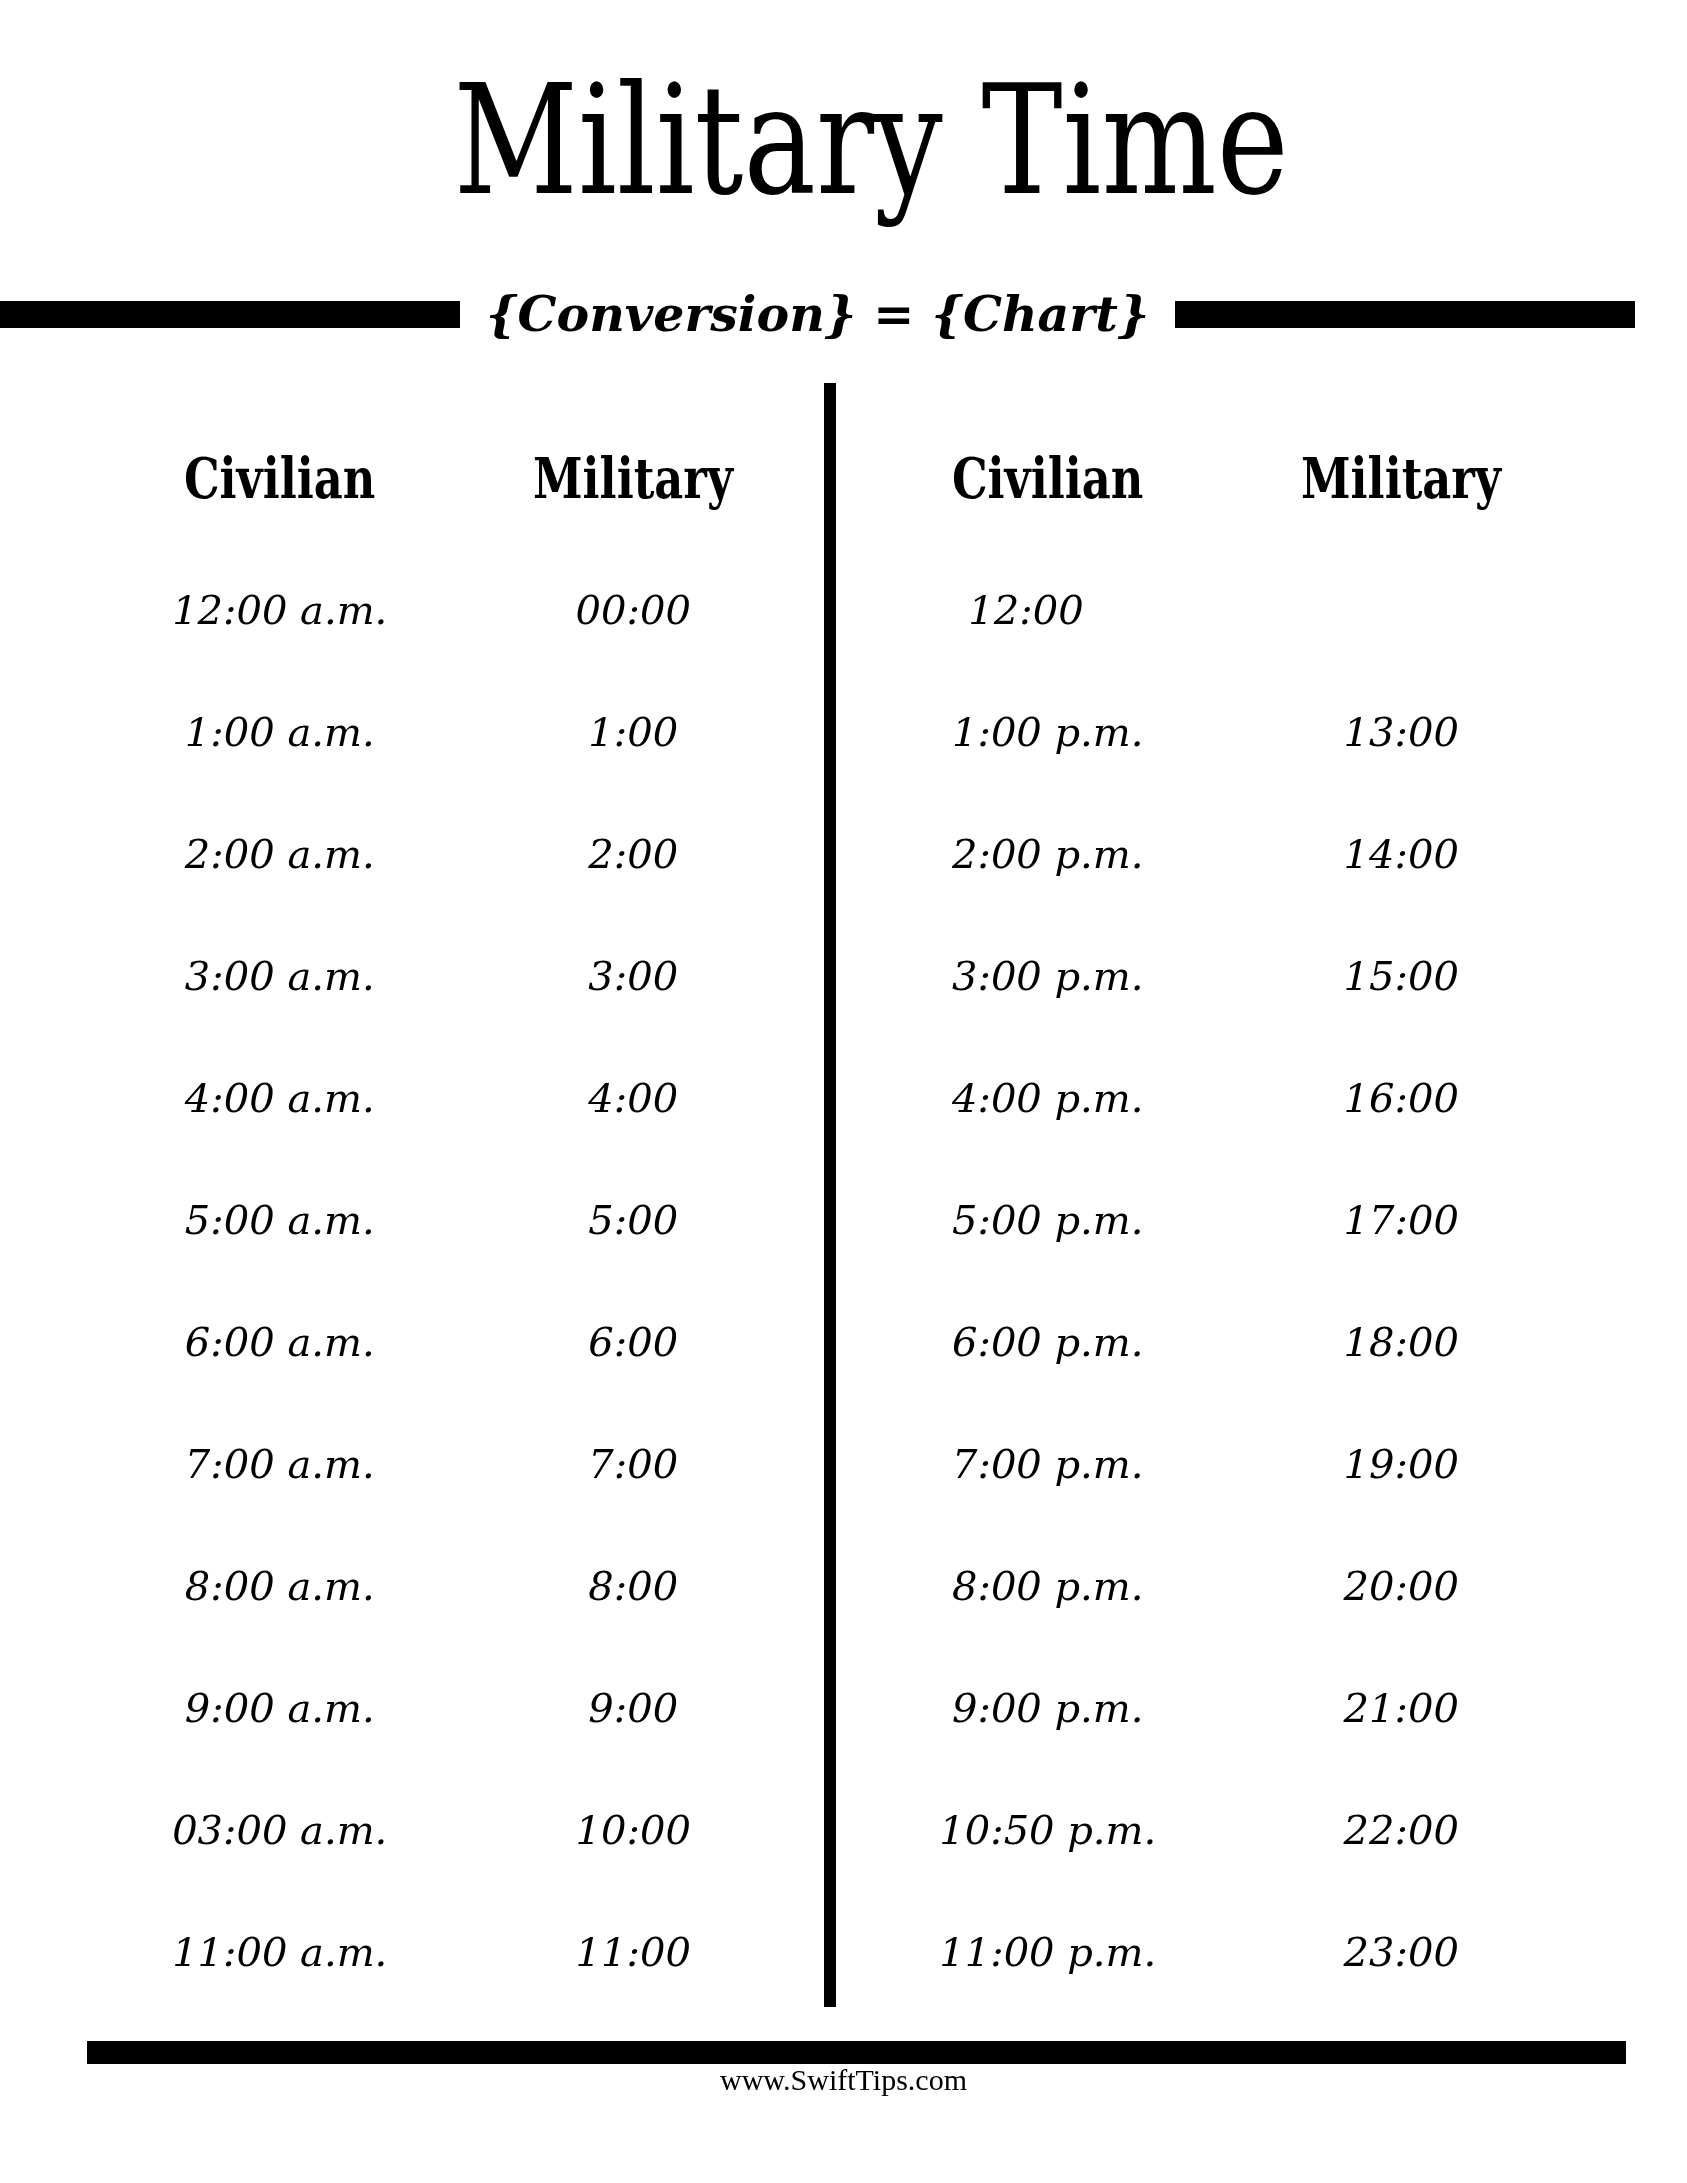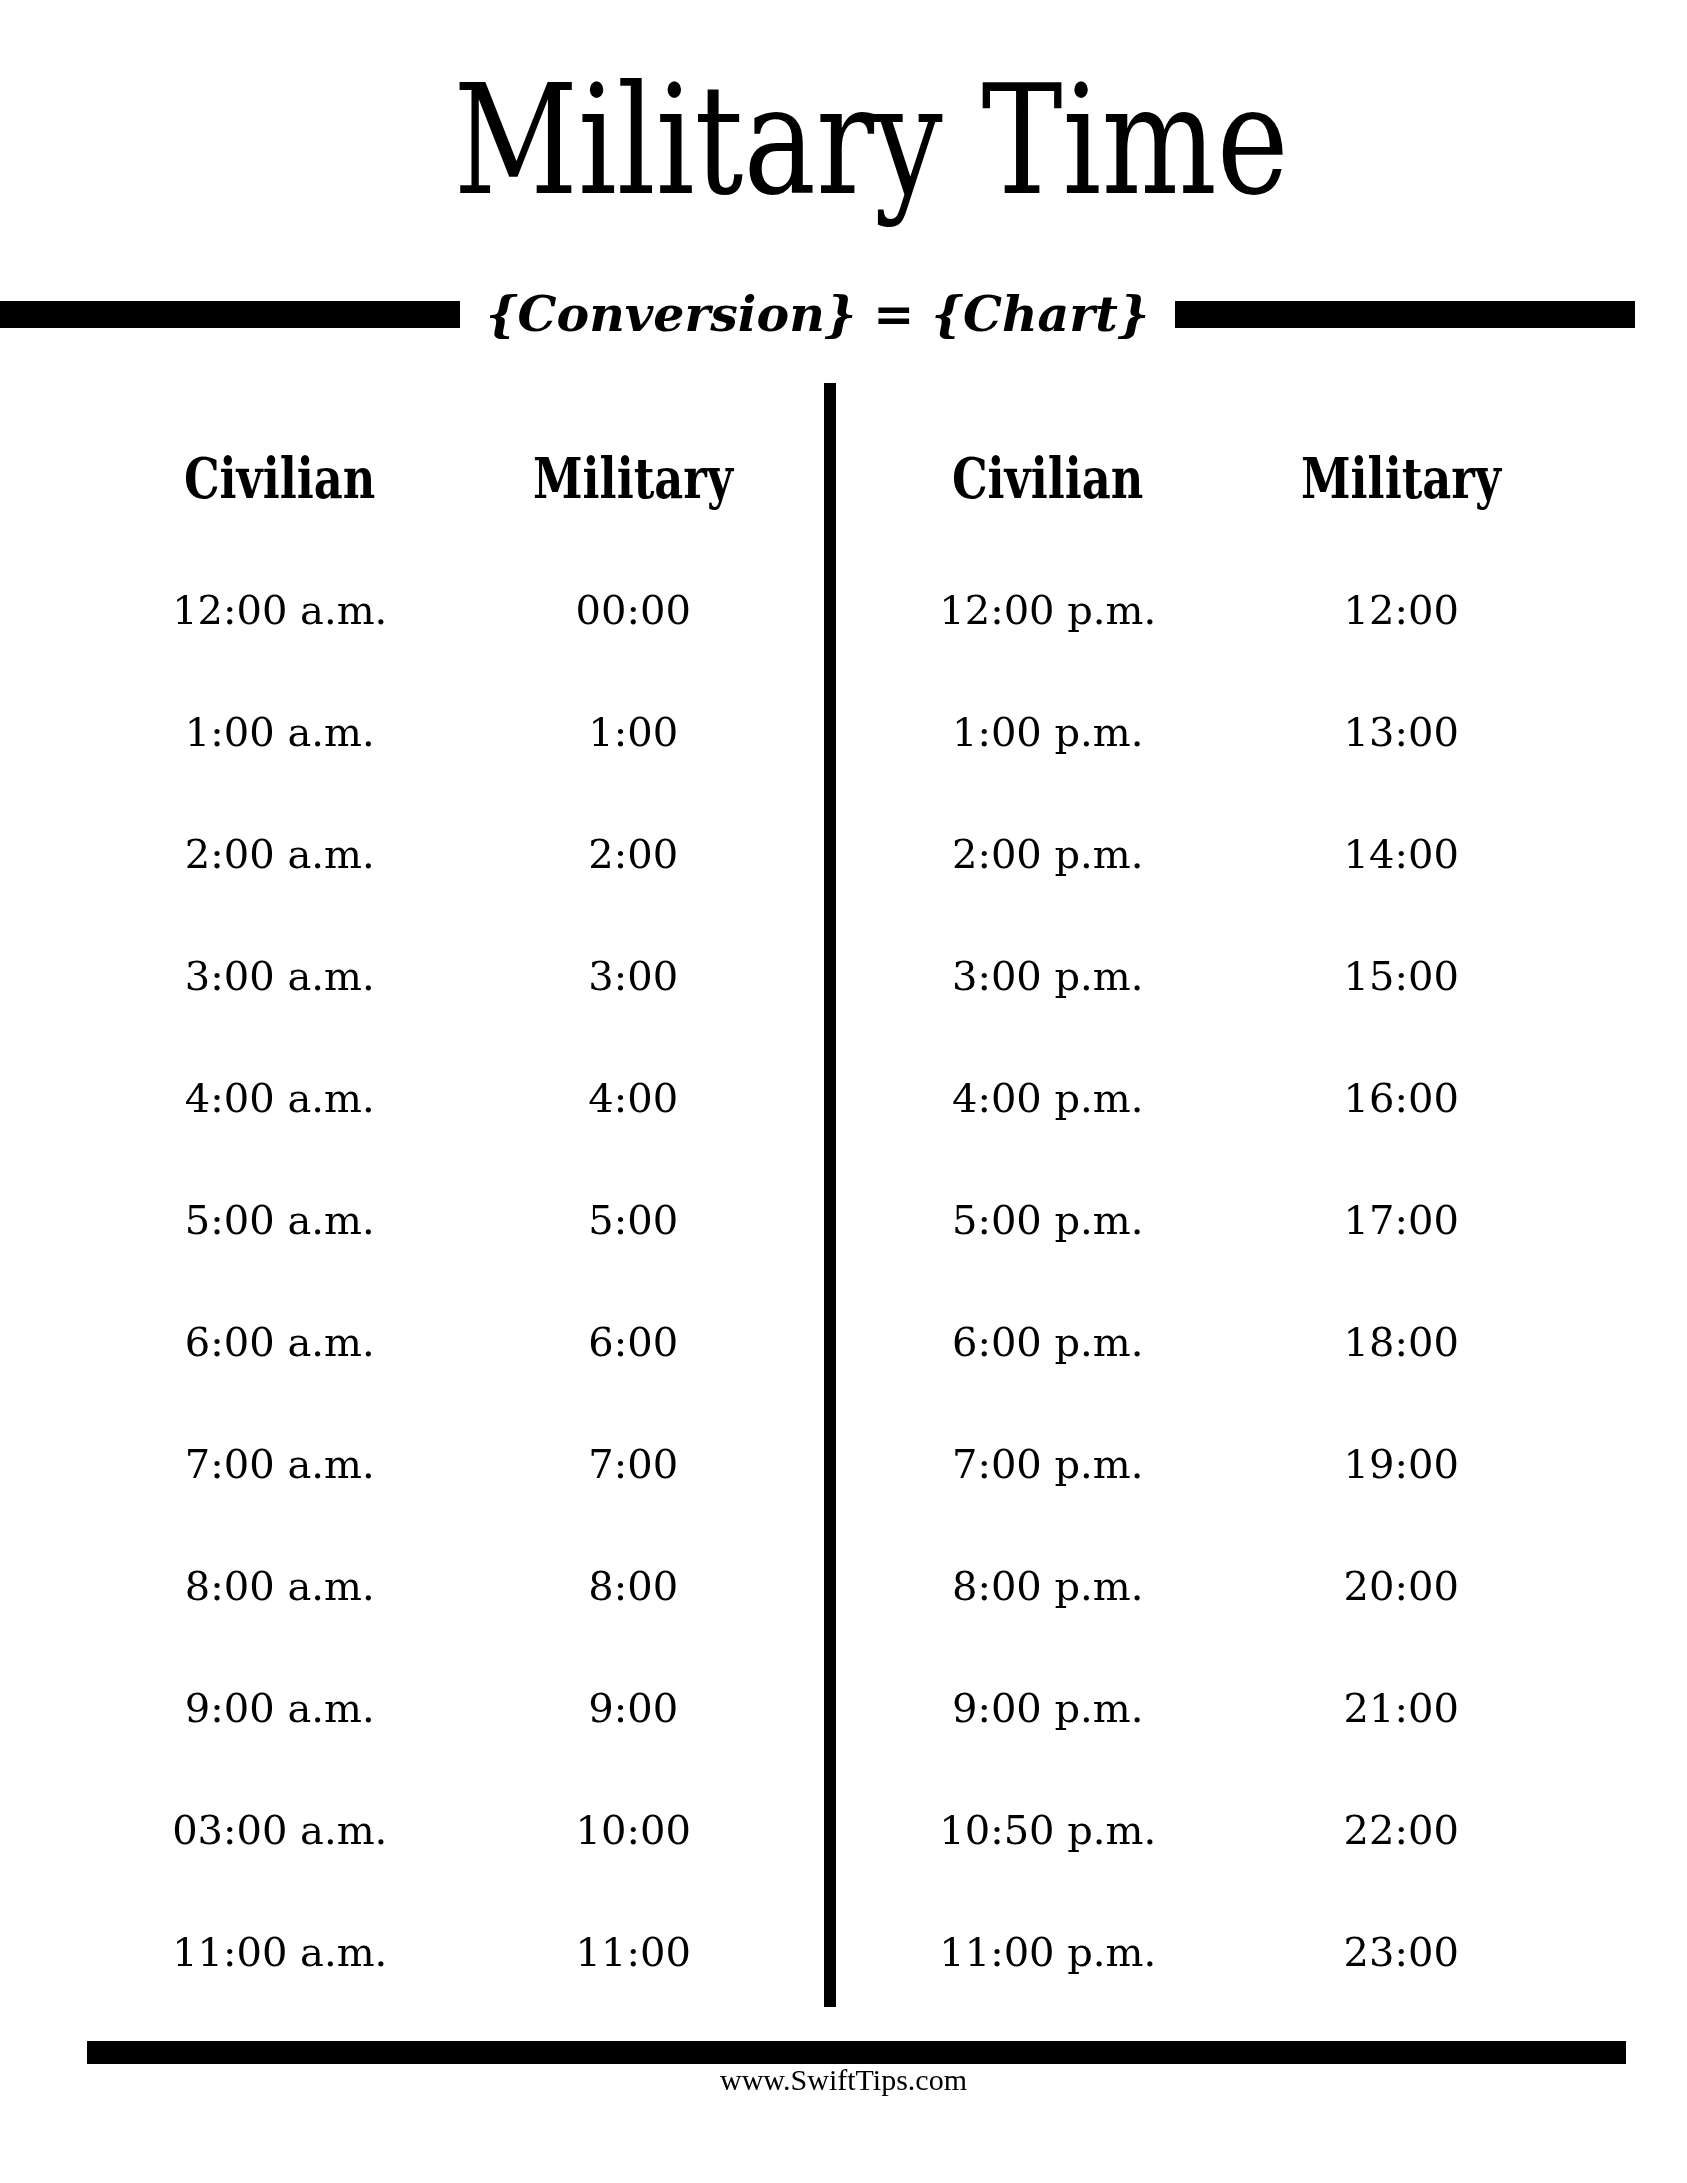--- a/index.html
+++ b/index.html
@@ -78,21 +78,21 @@
     font-weight: bold;
   }
   .squeeze-head {
     display: inline-block;
     transform: scaleX(0.80);
     transform-origin: center;
   }
   .col-civ { width: 376px; text-align: center; }
   .col-mil { width: 332px; text-align: center; }
 
-  .rows { margin-top: 9.6px; }
+  .rows { margin-top: 9.6px; font-style: italic; }
   .trow {
     display: flex;
     height: 122px;
     align-items: center;
     font-size: 40px;
   }
 
   
   .footer-bar {
     position: absolute;
@@ -186,21 +186,20 @@
     </div>
   </div>
 
   <div class="half-table right">
     <div class="thead">
       <div class="col-civ"><span class="squeeze-head">Civilian</span></div>
       <div class="col-mil"><span class="squeeze-head">Military</span></div>
     </div>
     <div class="rows">
       <div class="trow">
-        <div class="col-civ">12:00 p.m.</div>
         <div class="col-mil">12:00</div>
       </div>
       <div class="trow">
         <div class="col-civ">1:00 p.m.</div>
         <div class="col-mil">13:00</div>
       </div>
       <div class="trow">
         <div class="col-civ">2:00 p.m.</div>
         <div class="col-mil">14:00</div>
       </div>

